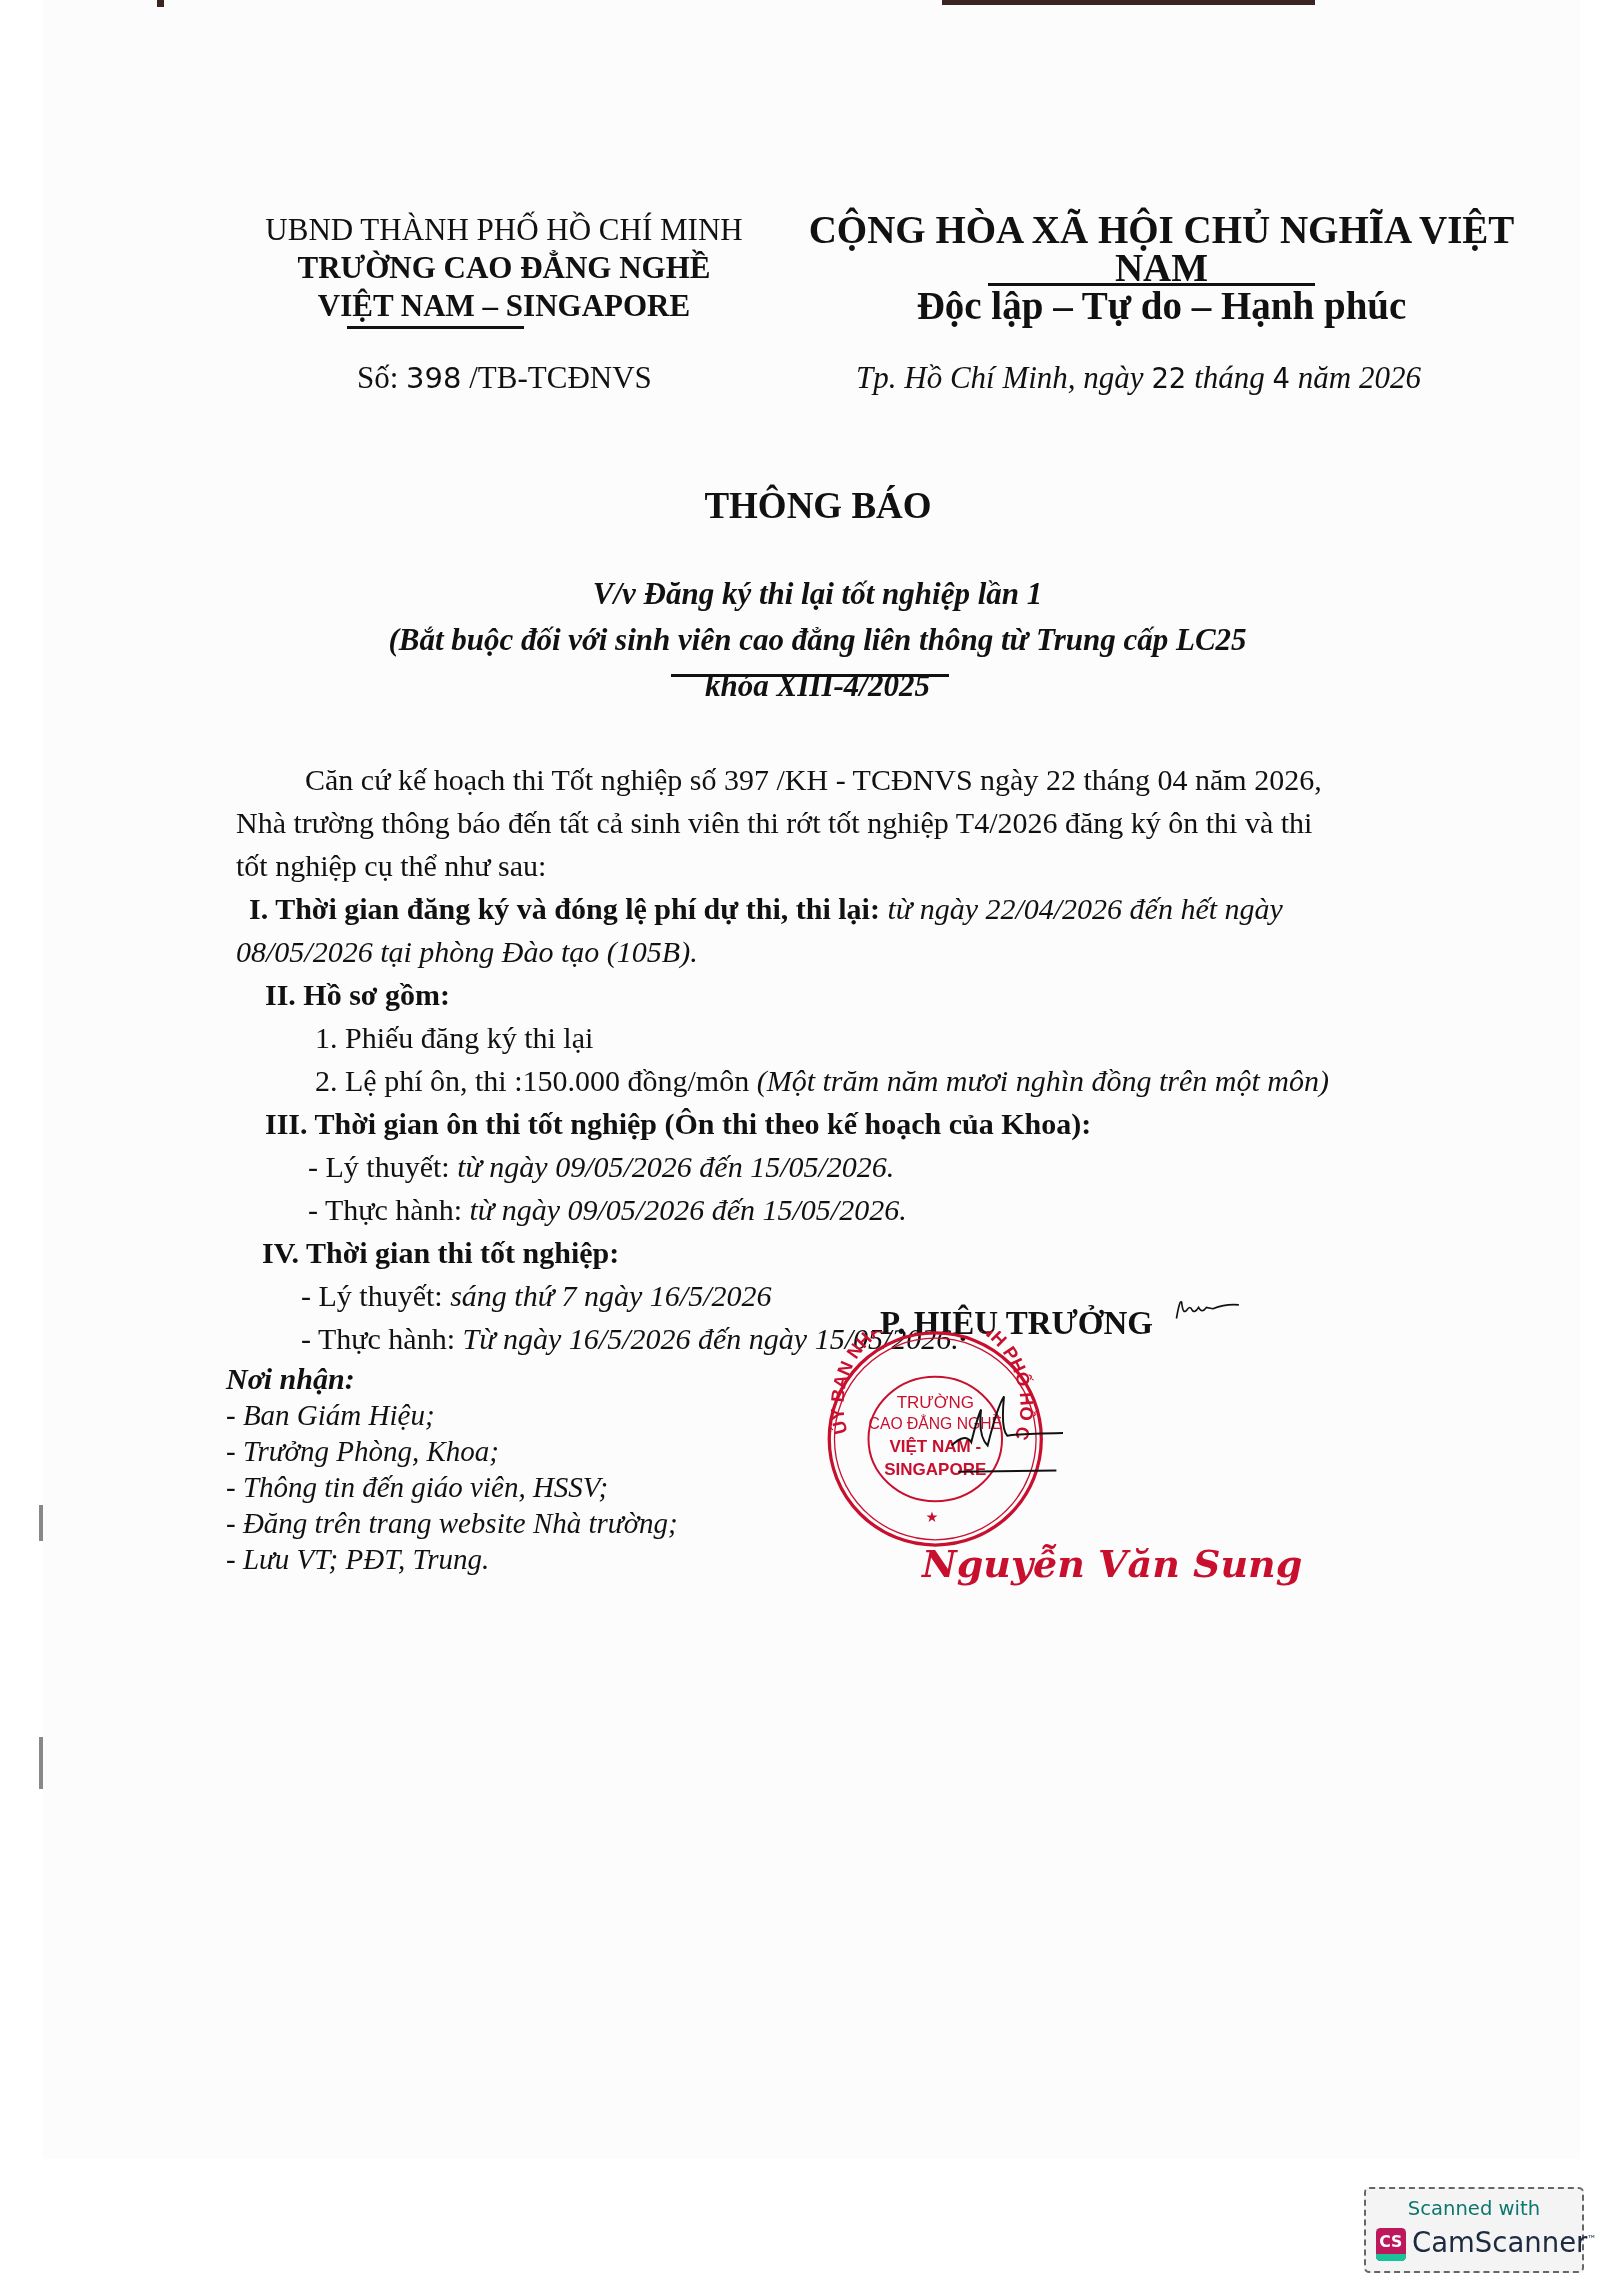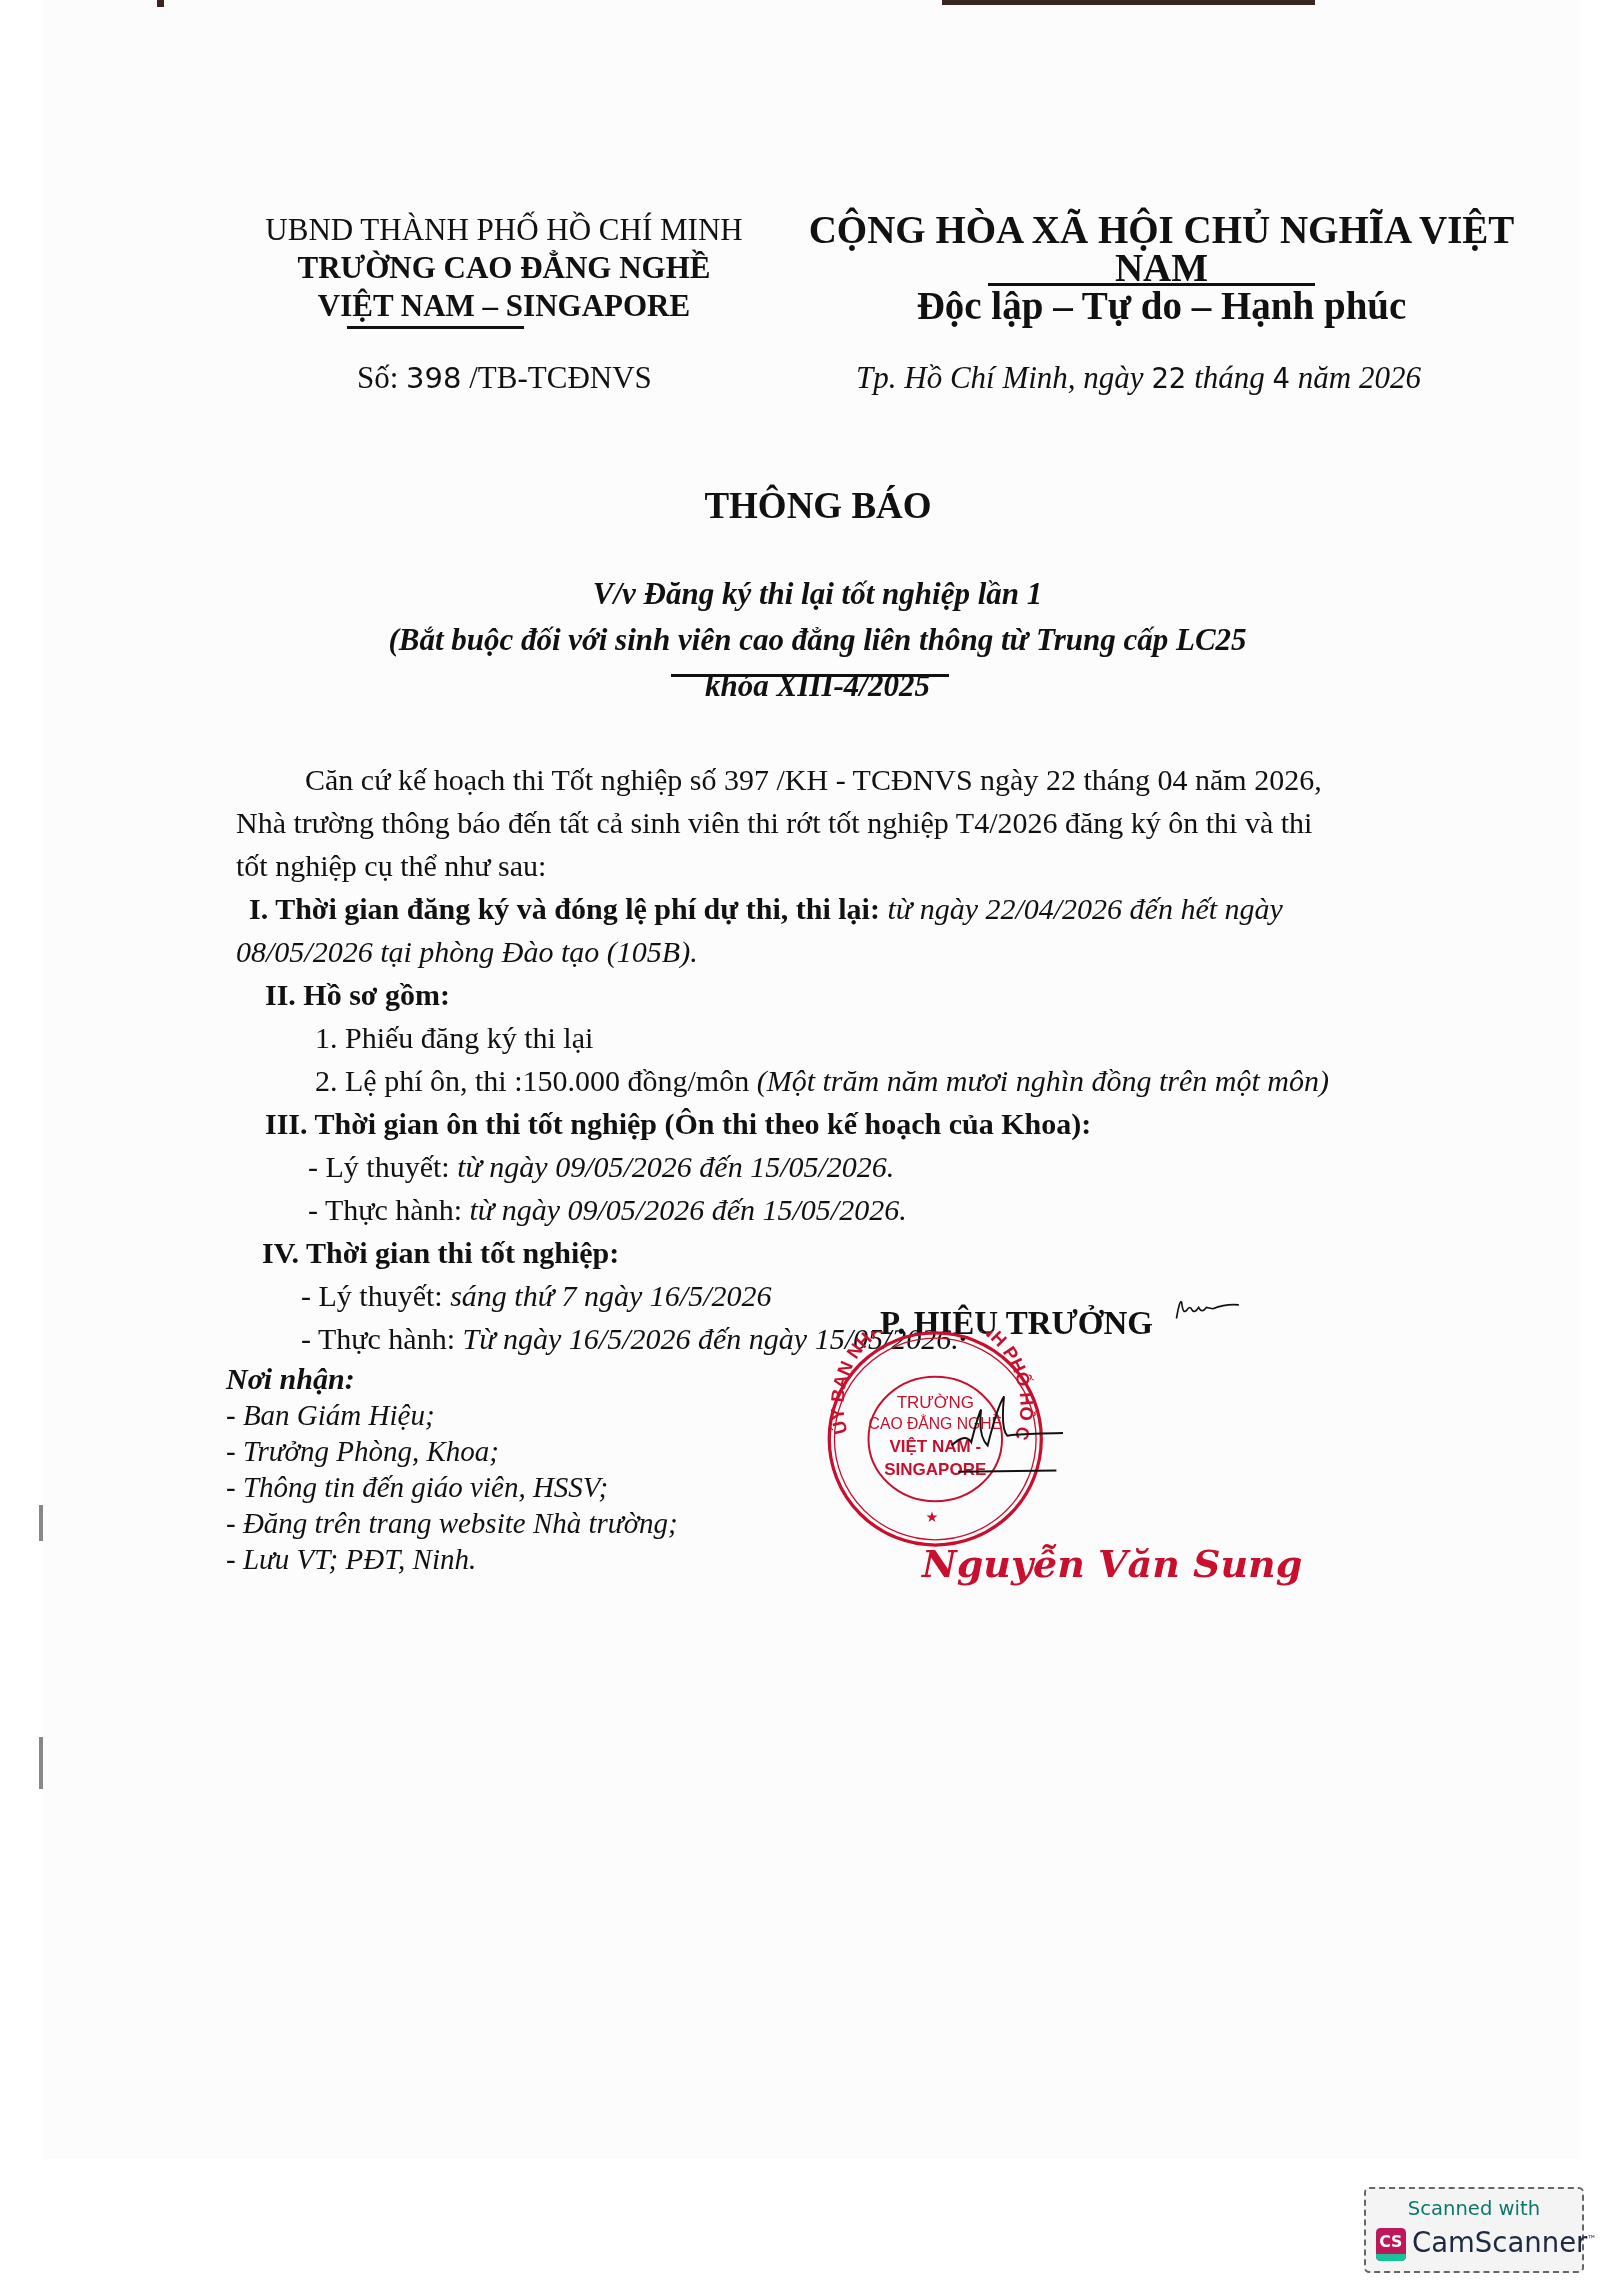--- a/index.html
+++ b/index.html
@@ -137,21 +137,21 @@
     <span class="i">Từ ngày 16/5/2026 đến ngày 15/05/2026.</span>
   </p>
 </div>
 
 <div class="abs recipients">
   <div class="head">Nơi nhận:</div>
   <div class="item">- Ban Giám Hiệu;</div>
   <div class="item">- Trưởng Phòng, Khoa;</div>
   <div class="item">- Thông tin đến giáo viên, HSSV;</div>
   <div class="item">- Đăng trên trang website Nhà trường;</div>
-  <div class="item">- Lưu VT; PĐT, Ninh.</div>
+  <div class="item">- Lưu VT; PĐT, Trung.</div>
 </div>
 
 <div class="abs sign-title">P. HIỆU TRƯỞNG</div>
 
 <svg class="abs stamp" viewBox="0 0 400 330">
   <defs>
     <path id="ringPath" d="M 200 300 m -125 -135 a 135 135 0 1 1 250 0" fill="none"></path>
   </defs>
   <circle cx="205" cy="165" r="162" fill="none" stroke="#c8102e" stroke-width="5"></circle>
   <circle cx="205" cy="165" r="154" fill="none" stroke="#c8102e" stroke-width="2"></circle>

